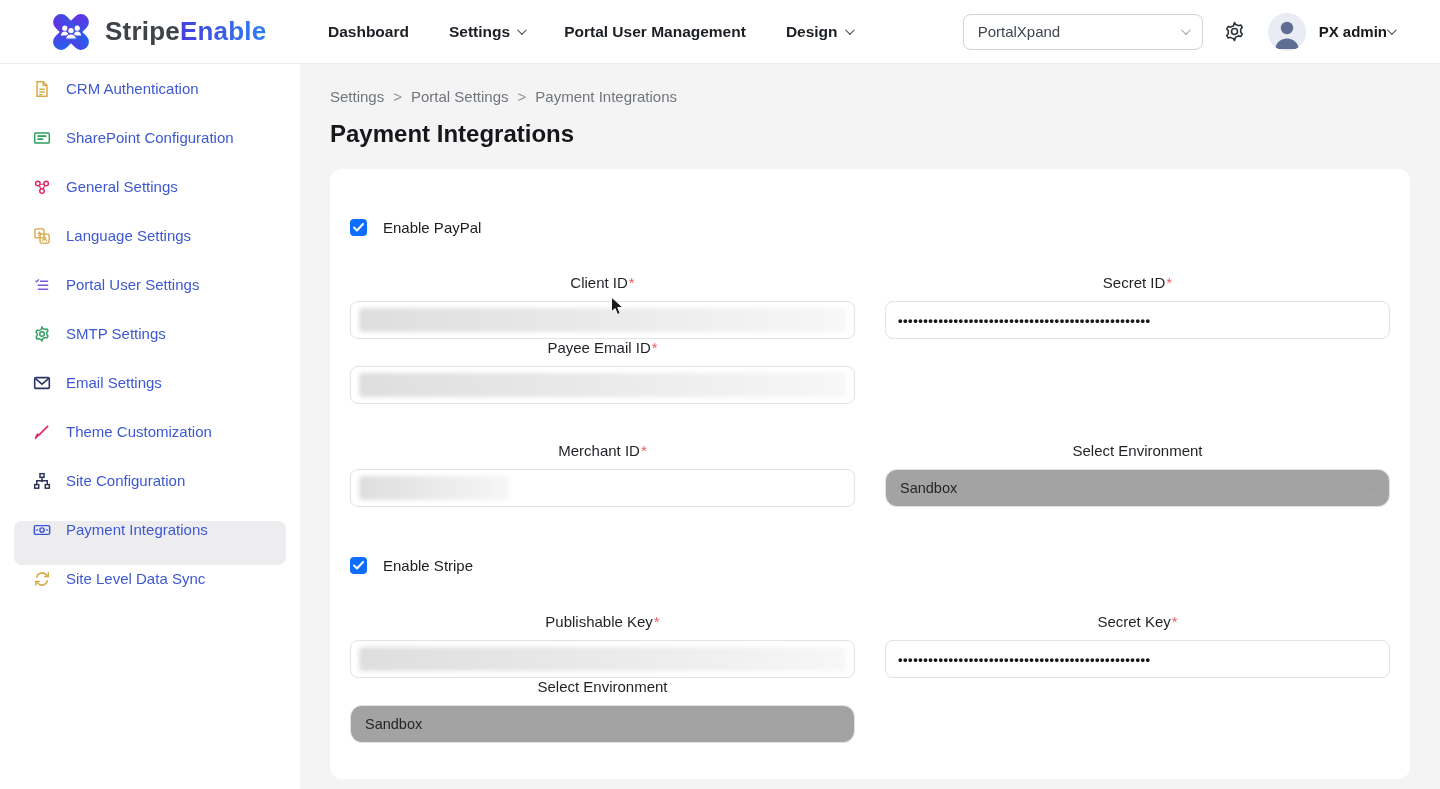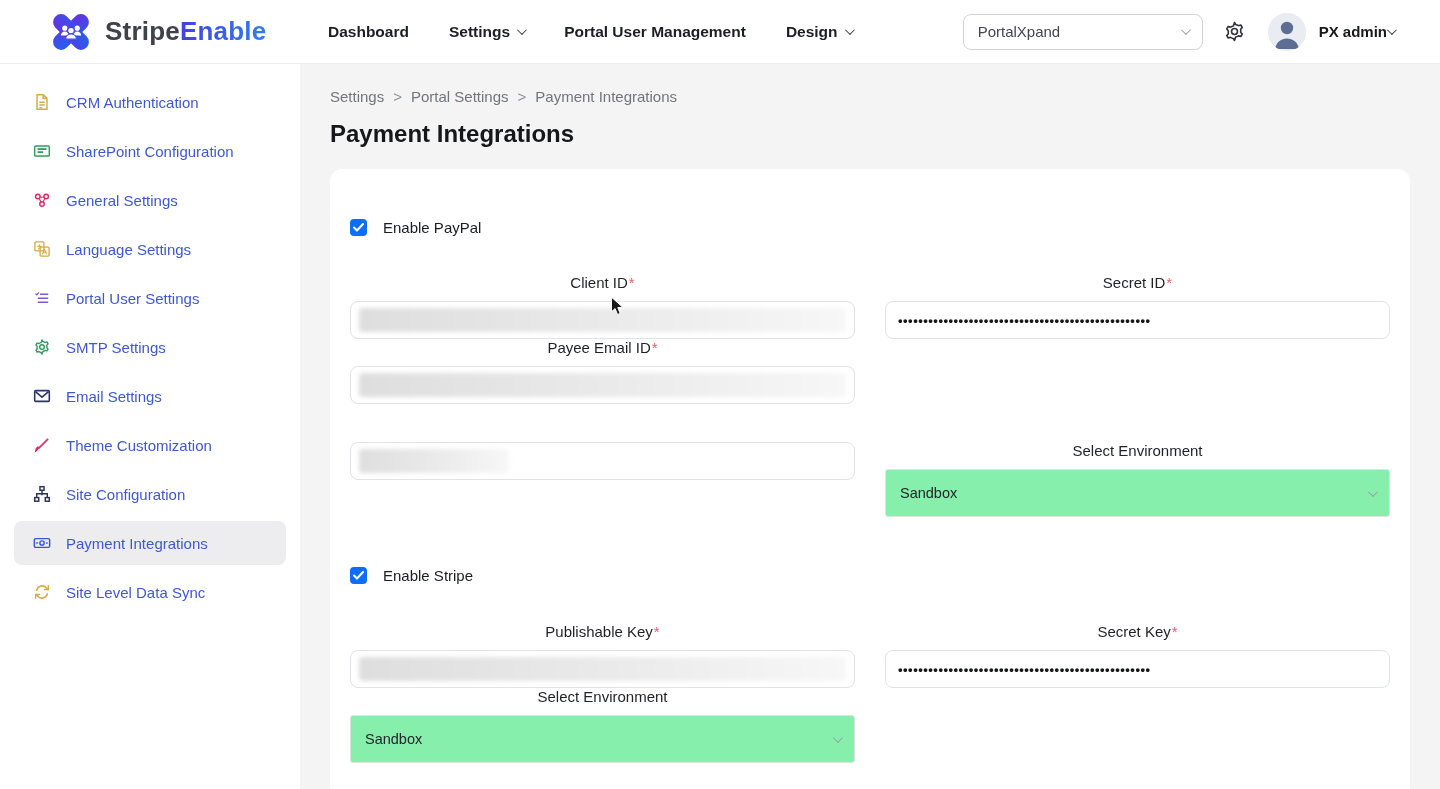--- a/index.html
+++ b/index.html
@@ -18,21 +18,21 @@
   .header-right { margin-left:auto; display:flex; align-items:center; padding-right:46px; }
   .portal-select { width:240px; height:36px; border:1px solid #ced4da; border-radius:8px; display:flex; align-items:center; justify-content:space-between; padding:0 14px; font-size:15px; color:#3f4750; cursor:pointer; }
   .portal-select .chev { border-color:#9aa1a8; }
   .gear-btn { margin-left:20px; cursor:pointer; display:flex; }
   .avatar { width:38px; height:38px; border-radius:50%; background:#e9edf3; margin-left:22px; overflow:hidden; display:flex; align-items:flex-end; justify-content:center; cursor:pointer; }
   .user-menu { display:flex; align-items:center; margin-left:13px; font-size:15px; font-weight:600; color:#17191d; cursor:pointer; }
 
   
   .layout { display:flex; height:725px; }
   .sidebar { width:300px; background:#fff; padding-top:16px; flex:none; }
-  .side-item { height:44px; margin:0 14px 5px; border-radius:8px; display:flex; align-items:center; gap:15px; padding-left:19px; cursor:pointer; }
+  .side-item { height:44px; margin:0 14px 5px; border-radius:8px; display:flex; gap:15px; padding-left:19px; cursor:pointer; }
   .side-item.active { background:#ededef; }
   .side-item .icon { width:18px; height:18px; display:flex; flex:none; }
   .side-label { font-size:15px; color:#3d58d3; white-space:nowrap; }
 
   .main { flex:1; padding:24px 30px 0; }
   .breadcrumb { font-size:15px; color:#71757c; display:flex; gap:9px; align-items:center; }
   .breadcrumb .sep { color:#8b9097; }
   .page-title { margin-top:15px; font-size:24px; font-weight:700; color:#15171a; }
 
   .card { margin-top:21px; background:#fff; border-radius:12px; padding:50px 20px 36px;text-align:center; }
@@ -40,21 +40,21 @@
   .checkbox { width:17px; height:17px; border-radius:4px; background:#0d6efd; display:flex; align-items:center; justify-content:center; cursor:pointer; flex:none; }
   .check-label { font-size:15px; color:#1b1d21; }
   .grid { display:grid; grid-template-columns:repeat(2,1fr); column-gap:30px; margin-top:38px; }
   .field-label { font-size:15px; color:#1f2125; margin-bottom:10px; }
   .req { color:#e4606d; margin-left:1px; }
   .input-box { height:38px; border:1px solid #dfe3e6; border-radius:8px; background:#fff; position:relative; overflow:hidden; display:flex; align-items:center; padding:0 12px; }
   .redact { position:absolute; top:6px; bottom:6px; left:8px; border-radius:4px; background:linear-gradient(90deg,#dedede 0%,#ebebeb 55%,#f7f7f7 100%); filter:blur(2px); }
   .redact.w-full { right:8px; }
   .redact.w-half { width:150px; }
   .dots { font-size:13px; font-weight:700; letter-spacing:.5px; color:#17181a; white-space:nowrap; overflow:hidden; }
-  .select-box { height:48px; border:1px solid #dfe3e6; border-radius:3px; display:flex; align-items:center; justify-content:space-between; padding:0 14px; font-size:14.5px; color:#24262a; cursor:pointer; background:#86efac; }
+  .select-box { height:38px; border:1px solid #dfe3e6; border-radius:12px; display:flex; align-items:center; justify-content:space-between; padding:0 14px; font-size:14.5px; color:#24262a; cursor:pointer; background:#a3a3a3; }
   .select-box .chev { border-color:#98a1a8; }
   .mt-stripe { margin-top:50px; }
   .grid.row3 { margin-top:39px; }
 
   .save-row { display:flex; justify-content:flex-end; margin-top:44px; }
   .save-btn { width:199px; height:32px; background:#0d6efd; color:#fff; border:none; border-radius:6px; font-size:15px; font-weight:700; font-family:inherit; cursor:pointer; }
 
   .cursor { position:absolute; left:610px; top:296px; z-index:50; pointer-events:none; }
 </style>
 </head>
@@ -291,20 +291,21 @@
         <div class="field">
           <div class="field-label"><span>Payee Email ID</span><span class="req">*</span></div>
           <div class="input-box">
               <span class="redact w-full"></span>
             </div>
         </div>
       </div>
 
       <div class="grid">
         <div class="field">
+          <div class="field-label"><span>Merchant ID</span><span class="req">*</span></div>
           <div class="input-box">
               <span class="redact w-half"></span>
             </div>
         </div>
         <div class="field">
           <div class="field-label"><span>Select Environment</span></div>
           <div class="select-box">
               <span>Sandbox</span>
               <span class="chev"></span>
             </div>

